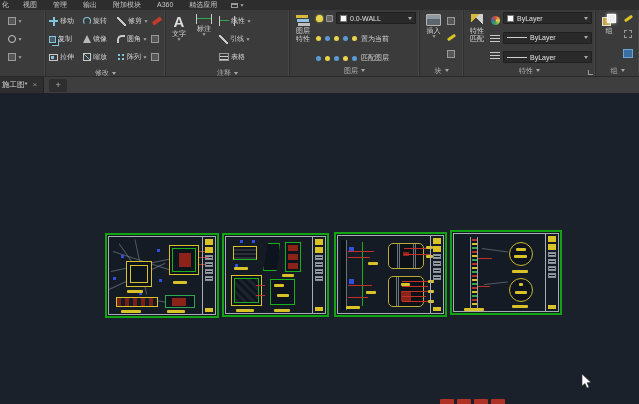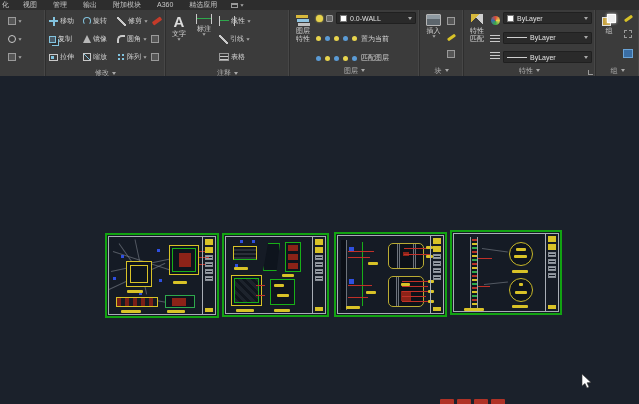--- a/index.html
+++ b/index.html
@@ -338,20 +338,27 @@
           <span class="ic i-selgrp"></span>
         </div>
       </div>
       <div class="plabel">
           <span>组</span>
           <span class="car"></span>
         </div>
     </div>
   </div>
 
+  <div class="ftbar">
+    <div class="ftab">
+      <span>施工图*</span>
+      <span class="ftclose">×</span>
+    </div>
+    <div class="ftplus">+</div>
+  </div>
 
   <div class="canvas">
 
     <div class="sheet" style="left:105px;top:140px;width:114px;height:85px">
       <div class="inner">
         <span class="skline" style="left:4px;top:14px;width:60px;transform:rotate(18deg)"></span>
         <span class="skline" style="left:2px;top:34px;width:70px;transform:rotate(-12deg)"></span>
         <span class="skline" style="left:10px;top:6px;width:48px;transform:rotate(55deg)"></span>
         <span class="skline" style="left:26px;top:2px;width:56px;transform:rotate(78deg)"></span>
         <span class="skline" style="left:0px;top:52px;width:62px;transform:rotate(-25deg)"></span>

